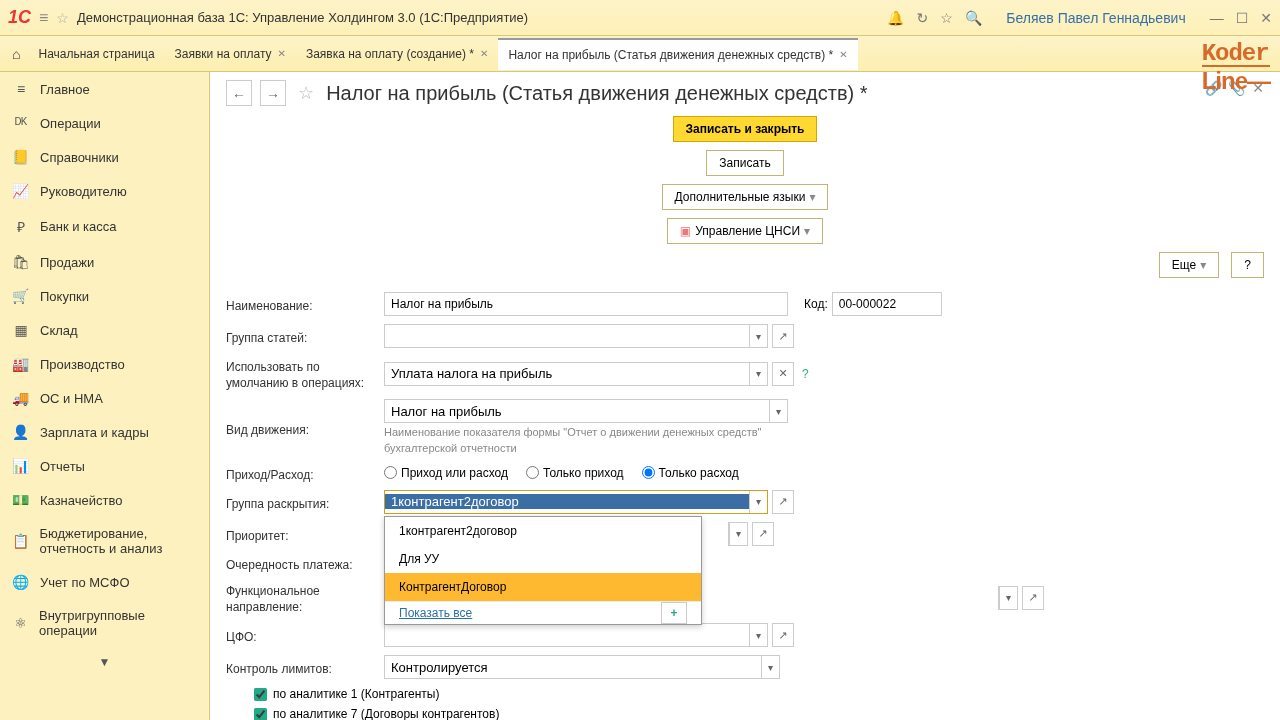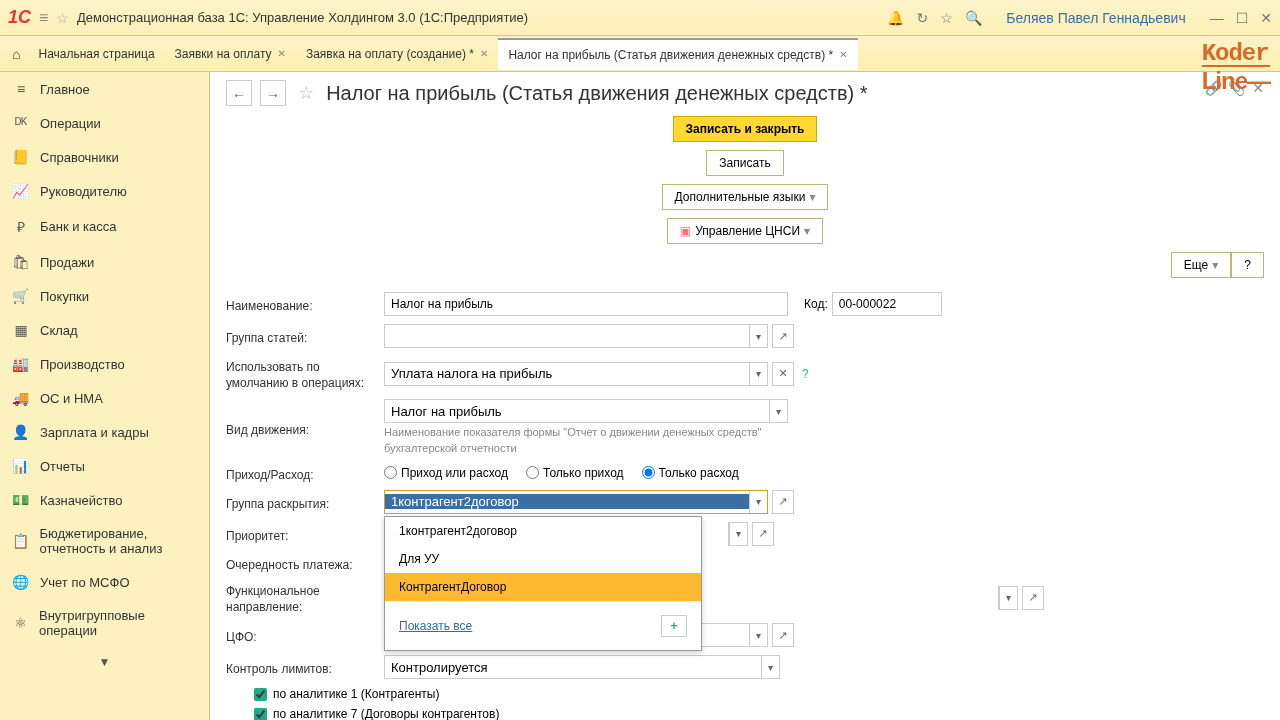--- a/index.html
+++ b/index.html
@@ -32,21 +32,21 @@
 .nav-btn { width: 26px; height: 26px; border: 1px solid #ccc; background: #fff; display: flex; align-items: center; justify-content: center; cursor: pointer; font-size: 14px; color: #666; }
 .star-btn { color: #bbb; font-size: 18px; margin: 0 4px; }
 .page-title { font-size: 20px; color: #333; }
 .header-right { position: absolute; right: 16px; top: 8px; display: flex; gap: 6px; }
 .header-right span { color: #888; font-size: 14px; cursor: pointer; }
 
 .toolbar { display: flex; gap: 8px; margin-bottom: 14px; align-items: center; flex-direction: column; }
 .btn { padding: 5px 12px; border: 1px solid #bfb675; background: #fff; cursor: pointer; font-size: 12px; display: flex; align-items: center; gap: 4px; }
 .btn.primary { background: #ffd832; font-weight: bold; border-color: #cba900; }
 .btn.dropdown::after { content: " ▾"; color: #888; }
-.toolbar-right { margin-left: auto; display: flex; gap: 0; }
+.toolbar-right { margin-left: auto; display: flex; gap: 12px; }
 
 .form-row { display: flex; align-items: center; margin-bottom: 8px; }
 .form-label { width: 158px; padding-top: 4px; color: #333; font-size: 12px; }
 .form-field { display: flex; align-items: center; gap: 4px; }
 .text-input { border: 1px solid #ccc; padding: 4px 6px; font-size: 12px; height: 24px; }
 .select-input { border: 1px solid #ccc; height: 24px; display: flex; align-items: center; background: #fff; }
 .select-input .value { flex: 1; padding: 0 6px; font-size: 13px; }
 .select-input .dd-btn { width: 18px; height: 22px; border-left: 1px solid #ccc; display: flex; align-items: center; justify-content: center; color: #666; font-size: 10px; cursor: pointer; }
 .icon-btn { width: 22px; height: 24px; border: 1px solid #ccc; display: flex; align-items: center; justify-content: center; color: #666; font-size: 11px; cursor: pointer; background: #fff; }
 .hint-text { color: #888; font-size: 11px; margin-top: 2px; line-height: 1.4; }
@@ -55,21 +55,21 @@
 .radio-group { display: flex; gap: 18px; align-items: center; }
 .radio-item { display: flex; align-items: center; gap: 4px; font-size: 12px; cursor: pointer; }
 .radio-item input { margin: 0; }
 
 .checkbox-row { display: flex; align-items: center; gap: 6px; margin-bottom: 6px; margin-left: 28px; font-size: 12px; }
 .checkbox-row input { accent-color: #2a8; }
 
 .dropdown-panel { position: absolute; background: #fff; border: 1px solid #999; box-shadow: 0 2px 6px rgba(0,0,0,0.2); z-index: 100; }
 .dropdown-panel .dd-item { padding: 7px 14px; font-size: 12px; cursor: pointer; }
 .dropdown-panel .dd-item.selected { background: #ffb930; }
-.dropdown-panel .dd-footer { display: flex; justify-content: space-between; align-items: center; padding: 13px 14px; border-top: 1px solid #eee; }
+.dropdown-panel .dd-footer { display: flex; justify-content: space-between; align-items: center; padding: 0 14px; border-top: 1px solid #eee; }
 .dropdown-panel .dd-footer a { color: #2a6faa; text-decoration: underline; font-size: 12px; cursor: pointer; }
 .dropdown-panel .dd-footer .add-btn { width: 26px; height: 22px; border: 1px solid #ccc; display: flex; align-items: center; justify-content: center; color: #2a8; font-weight: bold; cursor: pointer; }
 
 .highlight-input { border: 1px solid #d4a017 !important; }
 .highlight-input .value { background: #3a6ea5; color: #fff; }
 </style>
 </head>
 <body>
 
 <div class="titlebar">

